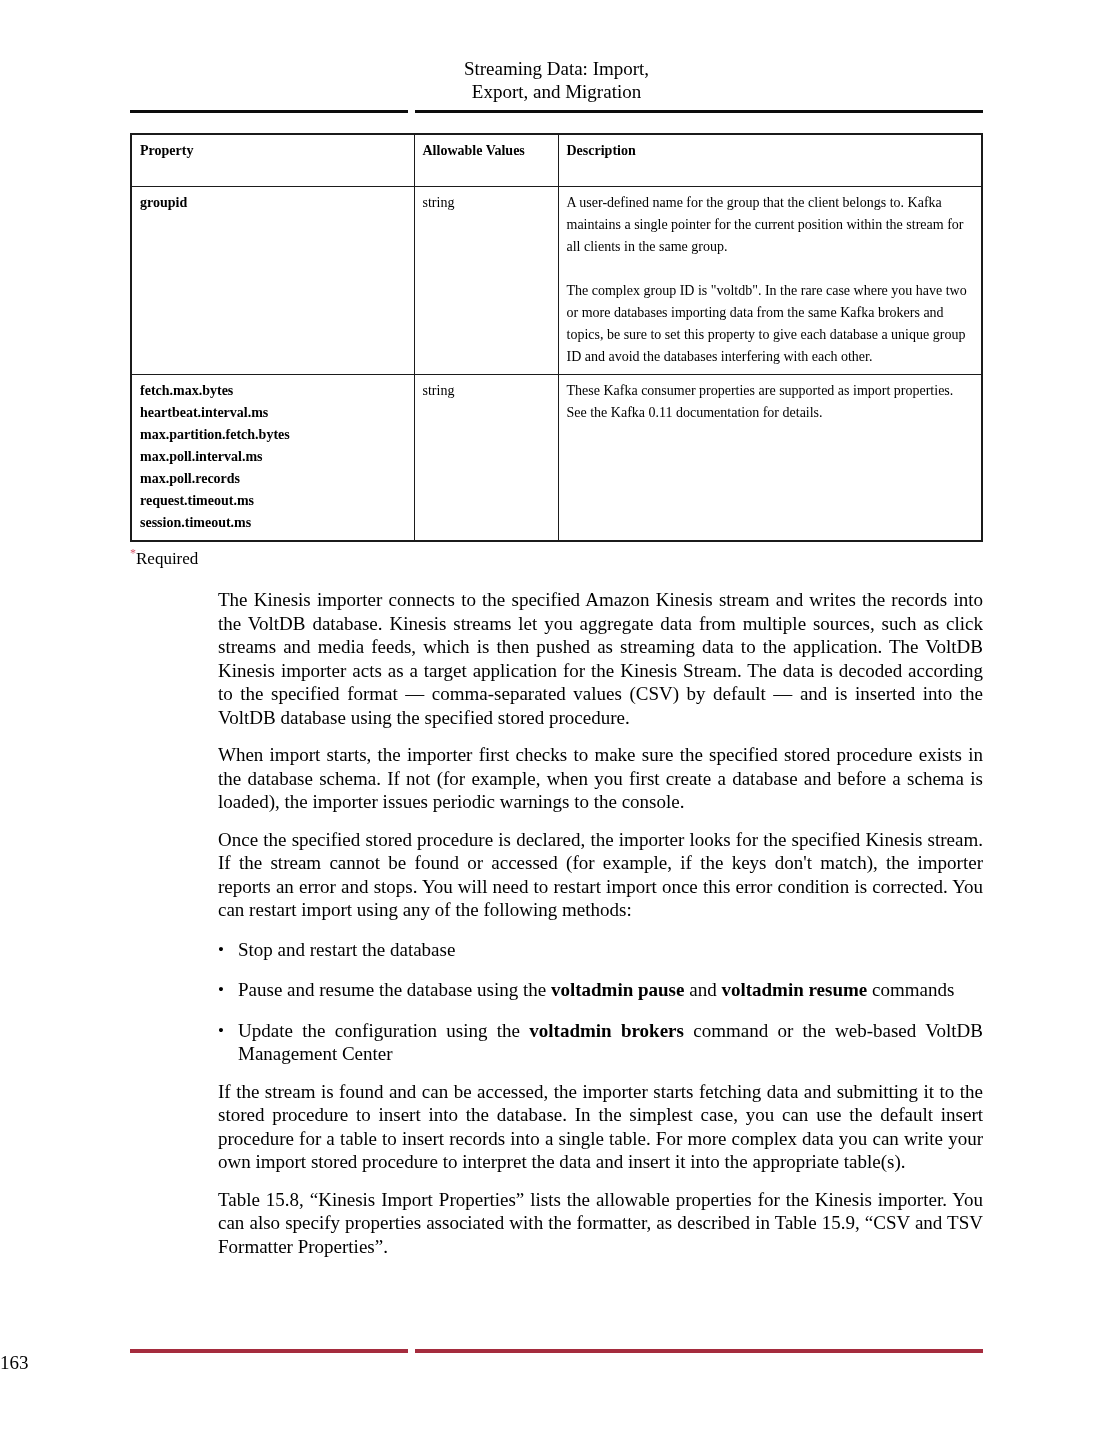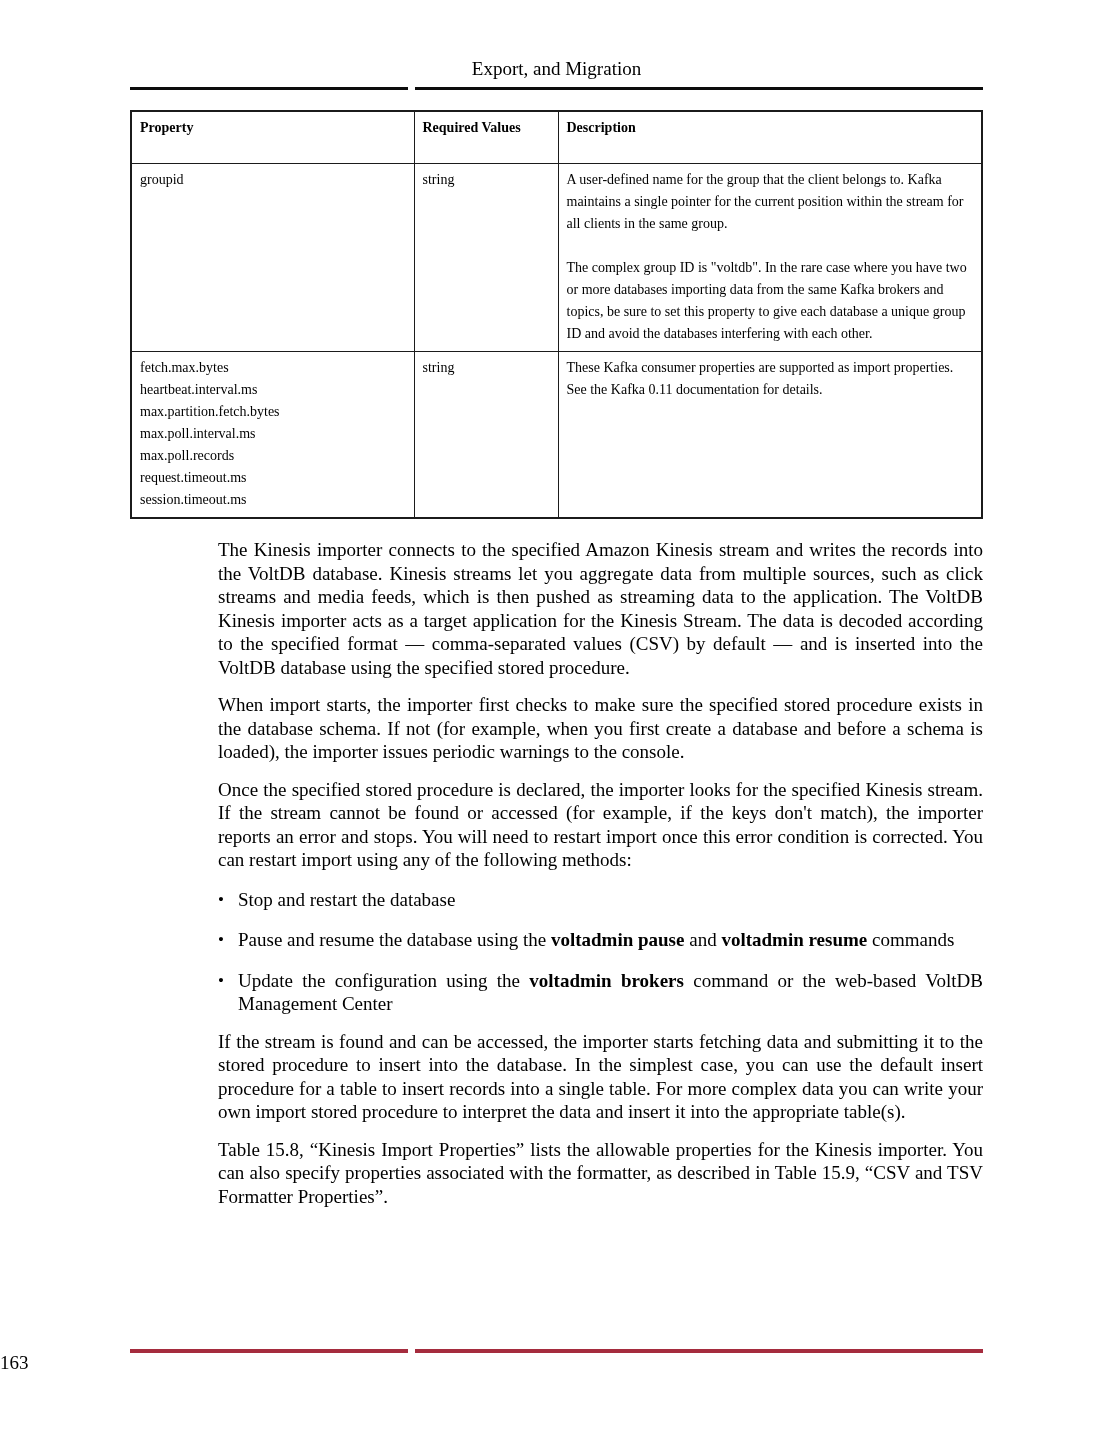--- a/index.html
+++ b/index.html
@@ -57,21 +57,21 @@
   }
   table.props th, table.props td {
     border: 1.6px solid var(--border-col);
     vertical-align: top;
     text-align: left;
     padding: 5px 8px 6px 8px;
   }
   table.props th { font-weight: bold; padding-bottom: 24px; }
   .col-prop { width: 283px; }
   .col-val  { width: 144px; }
-  .cell-multiline { white-space: pre-line; }
+  .cell-multiline { white-space: pre-line; font-weight: bold; }
   td.desc { text-align: justify; }
   td.desc .desc-p + .desc-p { margin-top: 22px; }
   
   .footnote {
     margin-top: 7px;
     font-size: 17px;
   }
   .footnote .star {
     color: var(--star-color);
     font-size: 12px;
@@ -124,38 +124,39 @@
     text-align: left;
     font-size: 19px;
   }
 </style>
 </head>
 <body>
 
 <div class="content">
 
   <div class="page-header">
+    <div>Streaming Data: Import,</div>
     <div>Export, and Migration</div>
   </div>
   <div class="rule header-rule">
     <div class="seg-left"></div>
     <div class="seg-gap"></div>
     <div class="seg-right"></div>
   </div>
 
   <table class="props">
     <colgroup>
       <col class="col-prop">
         <col class="col-val">
         <col>
     </colgroup>
     <thead>
       <tr>
         <th>Property</th>
-        <th>Required Values</th>
+        <th>Allowable Values</th>
         <th>Description</th>
       </tr>
     </thead>
     <tbody>
       <tr>
         <td class="cell-multiline">groupid</td>
         <td>string</td>
         <td class="desc">
           <div class="desc-p">A user-defined name for the group that the client belongs to. Kafka maintains a single pointer for the current position within the stream for all clients in the same group.</div>
           <div class="desc-p">The complex group ID is "voltdb". In the rare case where you have two or more databases importing data from the same Kafka brokers and topics, be sure to set this property to give each database a unique group ID and avoid the databases interfering with each other.</div>
@@ -170,20 +171,21 @@
 request.timeout.ms
 session.timeout.ms</td>
         <td>string</td>
         <td class="desc">
           <div class="desc-p">These Kafka consumer properties are supported as import properties. See the Kafka 0.11 documentation for details.</div>
         </td>
       </tr>
     </tbody>
   </table>
 
+  <div class="footnote"><span class="star">*</span><span>Required</span></div>
 
 
   <div class="body-copy">
     <p class="first">The Kinesis importer connects to the specified Amazon Kinesis stream and writes the records into the VoltDB database. Kinesis streams let you aggregate data from multiple sources, such as click streams and media feeds, which is then pushed as streaming data to the application. The VoltDB Kinesis importer acts as a target application for the Kinesis Stream. The data is decoded according to the specified format — comma-separated values (CSV) by default — and is inserted into the VoltDB database using the specified stored procedure.</p>
     <p>When import starts, the importer first checks to make sure the specified stored procedure exists in the database schema. If not (for example, when you first create a database and before a schema is loaded), the importer issues periodic warnings to the console.</p>
     <p>Once the specified stored procedure is declared, the importer looks for the specified Kinesis stream. If the stream cannot be found or accessed (for example, if the keys don't match), the importer reports an error and stops. You will need to restart import once this error condition is corrected. You can restart import using any of the following methods:</p>
 
     <div class="bullet-list">
       <div class="bullet-item">
         <span class="bullet-marker">•</span>

